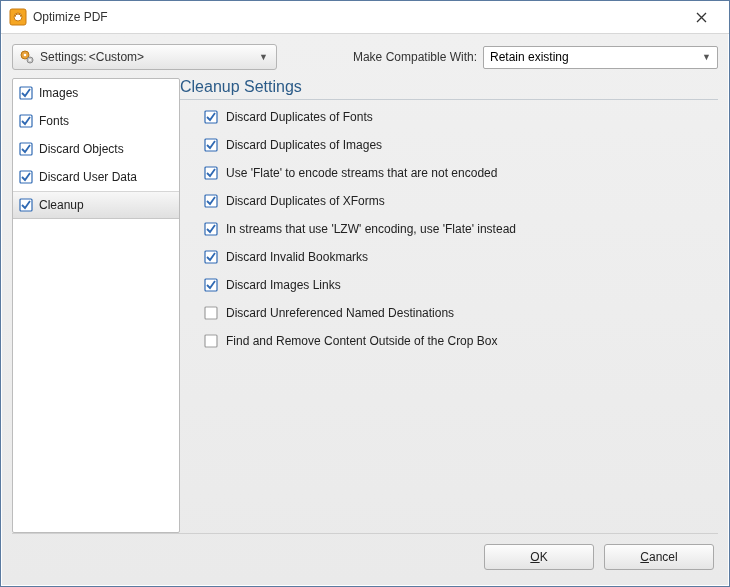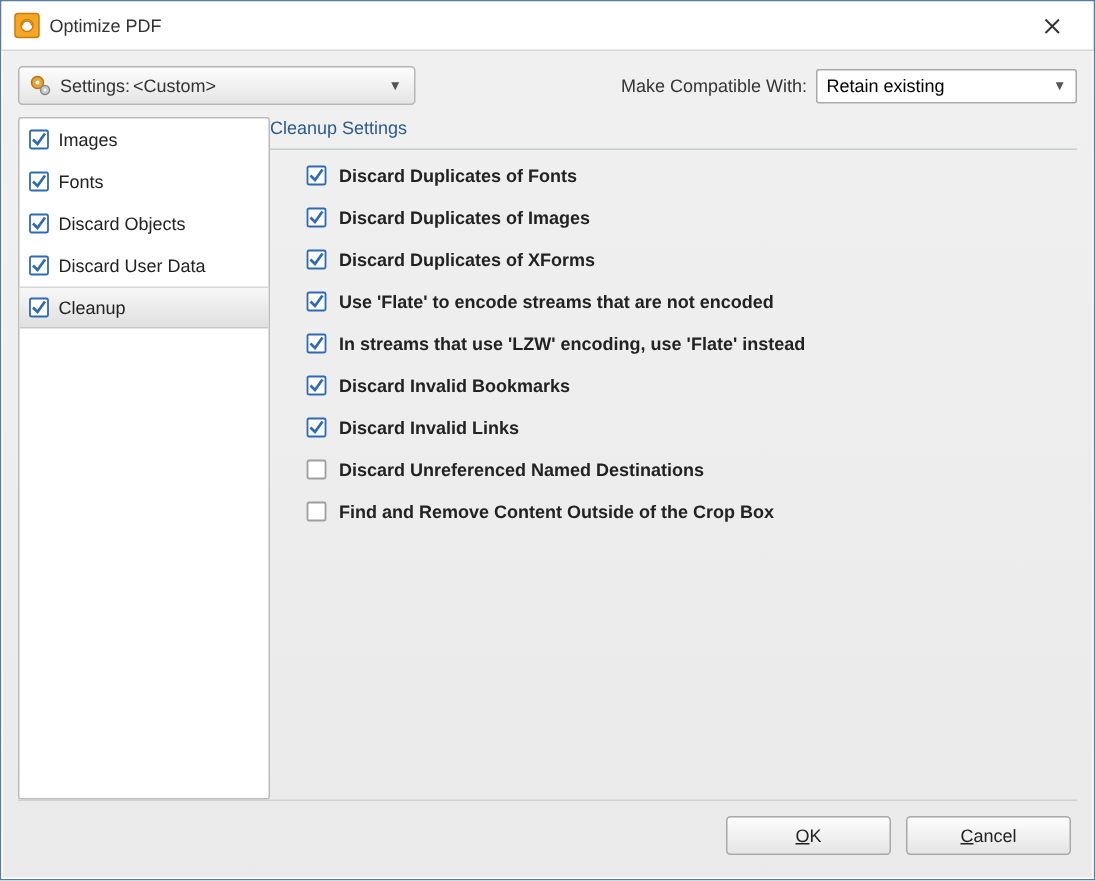--- a/index.html
+++ b/index.html
@@ -16,34 +16,34 @@
 
 .top-row { display: flex; align-items: center; gap: 26px; margin-bottom: 8px; }
 .settings-dd { width: 265px; height: 26px; background: linear-gradient(#fdfdfd,#e5e5e5); border: 1px solid #b5b5b5; border-radius: 3px; display: flex; align-items: center; padding: 0 6px; cursor: pointer; position: relative; }
 .settings-dd .gear { width: 16px; height: 16px; margin-right: 5px; }
 .settings-dd .lbl { color: #333; }
 .settings-dd .val { color: #333; margin-left: 2px; }
 .settings-dd .chev { position: absolute; right: 8px; color: #555; font-size: 9px; }
 
 .compat-wrap { margin-left: auto; display: flex; align-items: center; gap: 6px; }
 .compat-lbl { color: #333; }
-.compat-sel { width: 174px; height: 23px; background: #fff; border: 1px solid #a9a9a9; border-radius: 2px; display: flex; align-items: center; padding: 0 6px; cursor: pointer; position: relative; }
+.compat-sel { width: 235px; height: 23px; background: #fff; border: 1px solid #a9a9a9; border-radius: 2px; display: flex; align-items: center; padding: 0 6px; cursor: pointer; position: relative; }
 .compat-sel .chev { position: absolute; right: 6px; color: #555; font-size: 9px; }
 
 .main-row { flex: 1; display: flex; gap: 0; min-height: 0; }
 
 .sidebar { width: 168px; background: #fff; border: 1px solid #bcbcbc; border-radius: 2px; overflow: hidden; }
 .sidebar-item { height: 28px; display: flex; align-items: center; padding: 0 6px; cursor: pointer; border-bottom: 1px solid transparent; color: #222; }
 .sidebar-item .cb { width: 14px; height: 14px; margin-right: 6px; }
 .sidebar-item.selected { background: linear-gradient(#f7f7f7,#e0e0e0); border-top: 1px solid #d6d6d6; border-bottom: 1px solid #c7c7c7; }
 
 .content { flex: 1; display: flex; flex-direction: column; }
-.grp-header { height: 22px; color: #2b5b88; border-bottom: 1px solid #c7cdd3; padding-bottom: 2px; margin-bottom: 10px; font-size: 12px; }
+.grp-header { height: 22px; color: #2b5b88; border-bottom: 1px solid #c7cdd3; padding-bottom: 2px; margin-bottom: 10px; font-size: 16px; }
 .options { display: flex; flex-direction: column; gap: 14px; padding-left: 24px; }
-.opt { display: flex; gap: 8px; cursor: pointer; color: #222; font-weight: bold; }
+.opt { display: flex; gap: 8px; cursor: pointer; color: #222; }
 
 .footer { height: 46px; border-top: 1px solid #d0d0d0; display: flex; align-items: center; justify-content: flex-end; gap: 10px; padding: 0 4px; }
 .btn { width: 110px; height: 26px; background: linear-gradient(#fdfdfd,#e5e5e5); border: 1px solid #a9a9a9; border-radius: 3px; display: flex; align-items: center; justify-content: center; cursor: pointer; color: #222; }
 .btn span.u { text-decoration: underline; }
 
 svg.check { display: block; }
 svg.check .box-stroke { stroke: #2f69b3; fill: #fff; }
 svg.check .tick { stroke: #2f69b3; fill: none; }
 svg.check.empty .box-stroke { stroke: #9e9e9e; }
 </style>
@@ -165,57 +165,57 @@
               </span>
             <span>Discard Duplicates of Images</span>
           </label>
           <label class="opt">
             <span>
                 <svg class="check" width="14" height="14" viewBox="0 0 14 14">
                   <rect class="box-stroke" x="1" y="1" width="12" height="12" rx="1" stroke-width="1.2"></rect>
                   <path class="tick" d="M3 7 L6 10 L11 3" stroke-width="1.8"></path>
                 </svg>
               </span>
+            <span>Use 'Flate' to encode streams that are not encoded</span>
+          </label>
+          <label class="opt">
+            <span>
+                <svg class="check" width="14" height="14" viewBox="0 0 14 14">
+                  <rect class="box-stroke" x="1" y="1" width="12" height="12" rx="1" stroke-width="1.2"></rect>
+                  <path class="tick" d="M3 7 L6 10 L11 3" stroke-width="1.8"></path>
+                </svg>
+              </span>
             <span>Discard Duplicates of XForms</span>
           </label>
           <label class="opt">
             <span>
                 <svg class="check" width="14" height="14" viewBox="0 0 14 14">
                   <rect class="box-stroke" x="1" y="1" width="12" height="12" rx="1" stroke-width="1.2"></rect>
                   <path class="tick" d="M3 7 L6 10 L11 3" stroke-width="1.8"></path>
                 </svg>
               </span>
-            <span>Use 'Flate' to encode streams that are not encoded</span>
-          </label>
-          <label class="opt">
-            <span>
-                <svg class="check" width="14" height="14" viewBox="0 0 14 14">
-                  <rect class="box-stroke" x="1" y="1" width="12" height="12" rx="1" stroke-width="1.2"></rect>
-                  <path class="tick" d="M3 7 L6 10 L11 3" stroke-width="1.8"></path>
-                </svg>
-              </span>
             <span>In streams that use 'LZW' encoding, use 'Flate' instead</span>
           </label>
           <label class="opt">
             <span>
                 <svg class="check" width="14" height="14" viewBox="0 0 14 14">
                   <rect class="box-stroke" x="1" y="1" width="12" height="12" rx="1" stroke-width="1.2"></rect>
                   <path class="tick" d="M3 7 L6 10 L11 3" stroke-width="1.8"></path>
                 </svg>
               </span>
             <span>Discard Invalid Bookmarks</span>
           </label>
           <label class="opt">
             <span>
                 <svg class="check" width="14" height="14" viewBox="0 0 14 14">
                   <rect class="box-stroke" x="1" y="1" width="12" height="12" rx="1" stroke-width="1.2"></rect>
                   <path class="tick" d="M3 7 L6 10 L11 3" stroke-width="1.8"></path>
                 </svg>
               </span>
-            <span>Discard Invalid Links</span>
+            <span>Discard Images Links</span>
           </label>
           <label class="opt">
             <span>
                 <svg class="check empty" width="14" height="14" viewBox="0 0 14 14">
                   <rect class="box-stroke" x="1" y="1" width="12" height="12" rx="1" stroke-width="1.2"></rect>
                 </svg>
               </span>
             <span>Discard Unreferenced Named Destinations</span>
           </label>
           <label class="opt">

